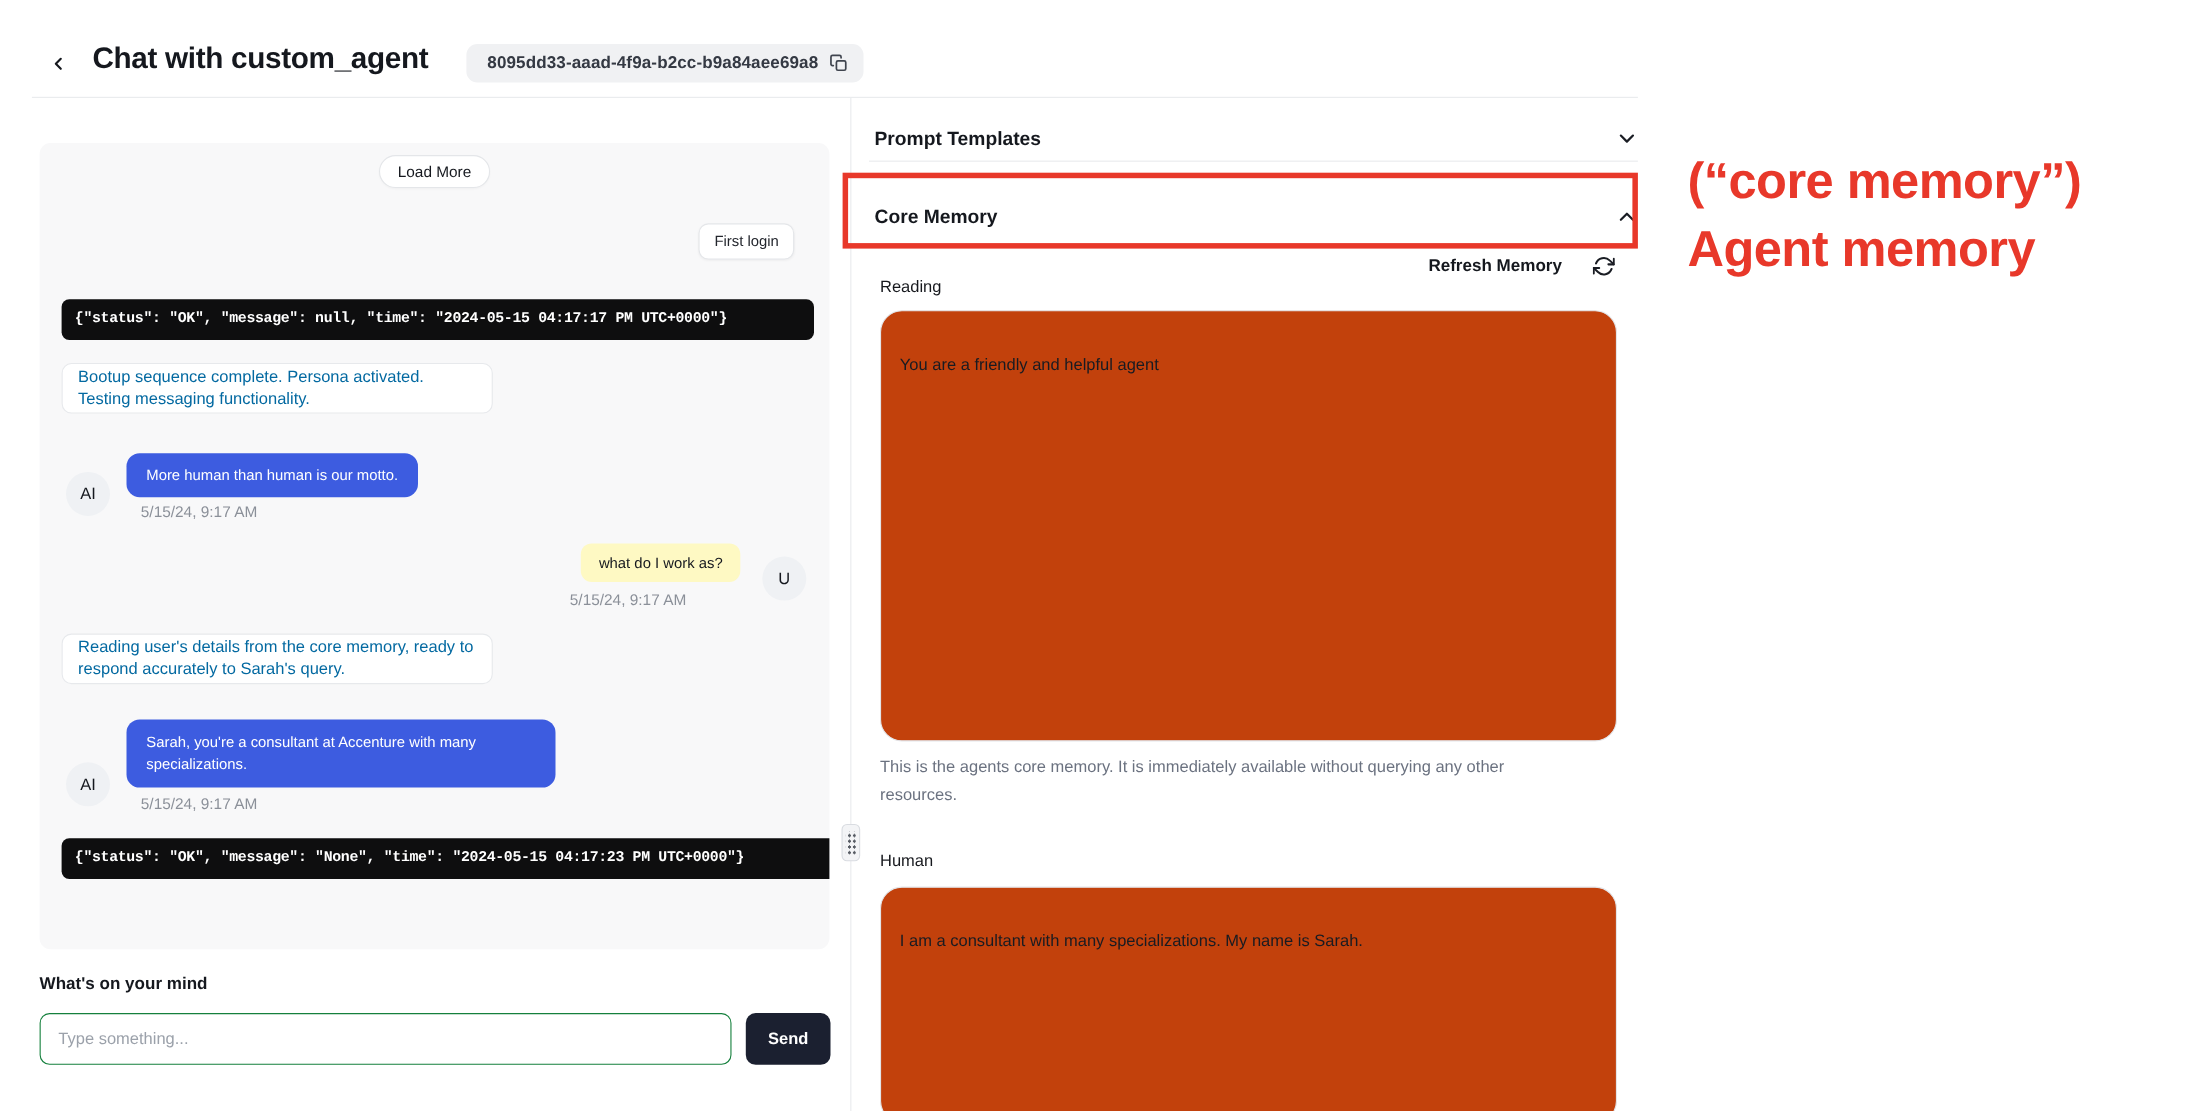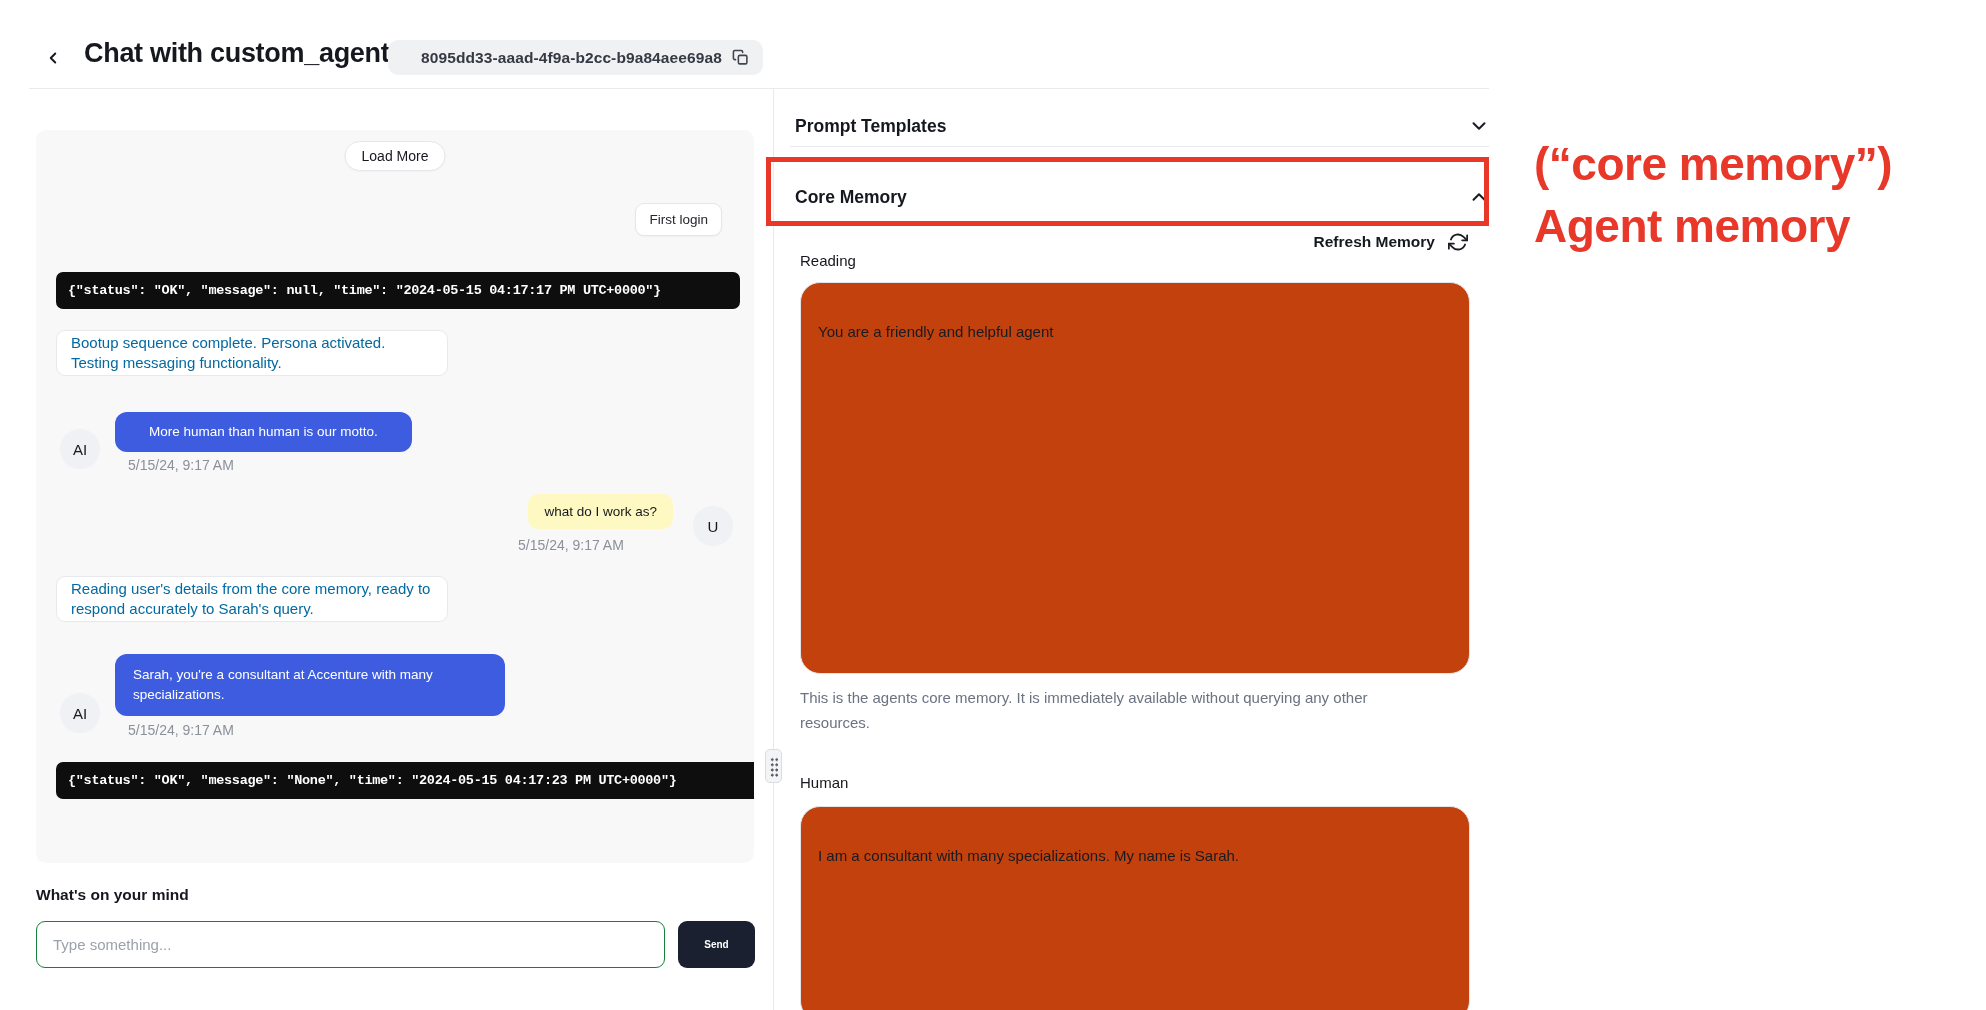--- a/index.html
+++ b/index.html
@@ -3,22 +3,22 @@
 <meta charset="utf-8">
 <style>
   * { margin:0; padding:0; box-sizing:border-box; }
   body { background:#fff; }
   .screen { position:relative; width:1986px; height:1010px; background:#fff; overflow:hidden;
             font-family:"Liberation Sans", sans-serif; color:#16181d; }
 
   
   .back-btn { position:absolute; left:40px; top:44px; width:26px; height:28px; display:flex; align-items:center; justify-content:center; cursor:pointer; background:none; border:none; }
   .page-title { position:absolute; left:84px; top:38px; font-size:27px; font-weight:700; letter-spacing:-0.3px; color:#15181e; }
-  .agent-badge { position:absolute; left:388px; top:40px; height:35px; display:flex; align-items:center; gap:10px;
-                 padding:0 14px 0 33px; background:#f0f1f3; border-radius:10px; }
+  .agent-badge { position:absolute; left:424px; top:40px; height:35px; display:flex; align-items:center; gap:10px;
+                 padding:0 14px 0 19px; background:#f0f1f3; border-radius:10px; }
   .agent-badge .id-text { font-size:15.5px; font-weight:700; color:#343943; letter-spacing:0.1px; }
   .copy-btn { background:none; border:none; display:flex; align-items:center; cursor:pointer; }
   .header-divider { position:absolute; left:29px; top:88px; width:1460px; height:1px; background:#e8eaed; }
 
   
   .chat-panel { position:absolute; left:36px; top:130px; width:718px; height:733px; background:#f8f8f9;
                 border-radius:10px; overflow:hidden; }
   .load-more { position:absolute; top:11px; left:50%; transform:translateX(-50%); background:#fff;
                border:1px solid #e4e6e9; border-radius:999px; padding:6px 16px; font-size:14px; font-weight:400;
                color:#15181e; cursor:pointer; font-family:inherit; box-shadow:0 1px 2px rgba(0,0,0,.03); }
@@ -32,55 +32,55 @@
   .info-bubble { position:absolute; left:20px; width:392px; background:#fff; border:1px solid #e7e9ec;
                  border-radius:9px; padding:2px 14px; font-size:15px; line-height:20px; color:#0369a1; }
   #info1 { top:200px; }
   #info2 { top:446px; }
   .avatar { position:absolute; width:40px; height:40px; border-radius:50%; background:#eff1f4;
             display:flex; align-items:center; justify-content:center; font-size:15px; color:#15181e; }
   #avatar-ai1 { left:24px; top:299px; }
   #avatar-u   { right:21px; top:376px; }
   #avatar-ai2 { left:24px; top:563px; }
   .bubble-ai { position:absolute; left:79px; background:#3d5ce0; color:#fff; border-radius:12px;
-               padding:10px 34px; font-size:13.5px; line-height:20px; }
+               padding:10px 18px; font-size:13.5px; line-height:20px; }
   #ai-bubble1 { top:282px; }
   #ai-bubble2 { top:524px; width:390px; padding:11px 18px; }
   .bubble-user { position:absolute; right:81px; top:364px; background:#fef9c3; color:#15181e;
                  border-radius:10px; padding:10px 16px; font-size:13.5px; }
   .timestamp { position:absolute; font-size:14px; color:#8b9099; }
   #ts-ai1 { left:92px; top:327px; }
   #ts-user { left:482px; top:407px; }
   #ts-ai2 { left:92px; top:592px; }
 
   
   .composer-label { position:absolute; left:36px; top:886px; font-size:15.5px; font-weight:700; color:#15181e; }
   .chat-input { position:absolute; left:36px; top:921px; width:629px; height:47px; border:1px solid #15803d;
                 border-radius:9px; padding:0 16px; font-size:15px; font-family:inherit; color:#1f232b; background:#fff; outline:none; }
   .chat-input::placeholder { color:#9ba1aa; }
   .send-btn { position:absolute; left:678px; top:921px; width:77px; height:47px; background:#1b2030; color:#fff;
-              border:none; border-radius:9px; font-size:10px; font-weight:700; font-family:inherit; cursor:pointer; }
+              border:none; border-radius:9px; font-size:15px; font-weight:700; font-family:inherit; cursor:pointer; }
 
   
   .v-divider { position:absolute; left:773px; top:89px; width:1px; height:921px; background:#e8eaed; }
   .drag-handle { position:absolute; left:765px; top:749px; width:17px; height:34px; background:#f3f4f6;
                  border:1px solid #d9dce1; border-radius:5px; display:flex; align-items:center; justify-content:center; cursor:col-resize; }
   .drag-dots { width:9px; height:21px; background-image:radial-gradient(#565b63 1.1px, transparent 1.3px);
                background-size:4.5px 5.2px; background-position:1px 1px; }
 
   
   .pt-row { position:absolute; left:795px; top:108px; width:695px; height:36px; display:flex;
             align-items:center; justify-content:space-between; cursor:pointer; }
   .section-title { font-size:17.5px; font-weight:700; color:#15181e; }
   .section-divider { position:absolute; left:790px; top:146px; width:699px; height:1px; background:#e8eaed; }
   .red-box { position:absolute; left:766px; top:157px; width:723px; height:69px; border:5px solid #e8382a; pointer-events:none; }
   .cm-row { position:absolute; left:795px; top:179px; width:695px; height:36px; display:flex;
             align-items:center; justify-content:space-between; cursor:pointer; }
   .refresh-row { position:absolute; left:795px; top:232px; width:673px; display:flex; justify-content:flex-end;
-                 align-items:center; gap:13px; cursor:pointer; }
+                 align-items:center; gap:28px; cursor:pointer; }
   .refresh-label { font-size:15.5px; font-weight:700; color:#15181e; }
   .field-label { position:absolute; left:800px; font-size:15px; color:#16181d; }
   #persona-label { top:252px; }
   #human-label { top:774px; }
   .memory-box { position:absolute; left:800px; width:670px; background:#c2410c; border:1px solid #e3e5e9;
                 border-radius:20px; padding:38px 17px 16px; font-size:15px; line-height:21px; color:#181b22;
                 font-family:inherit; resize:none; outline:none; }
   #persona-box { top:282px; height:392px; }
   #human-box { top:806px; height:215px; }
   .memory-desc { position:absolute; left:800px; top:685px; width:632px; font-size:15px; line-height:25px; color:#6b7280; }

